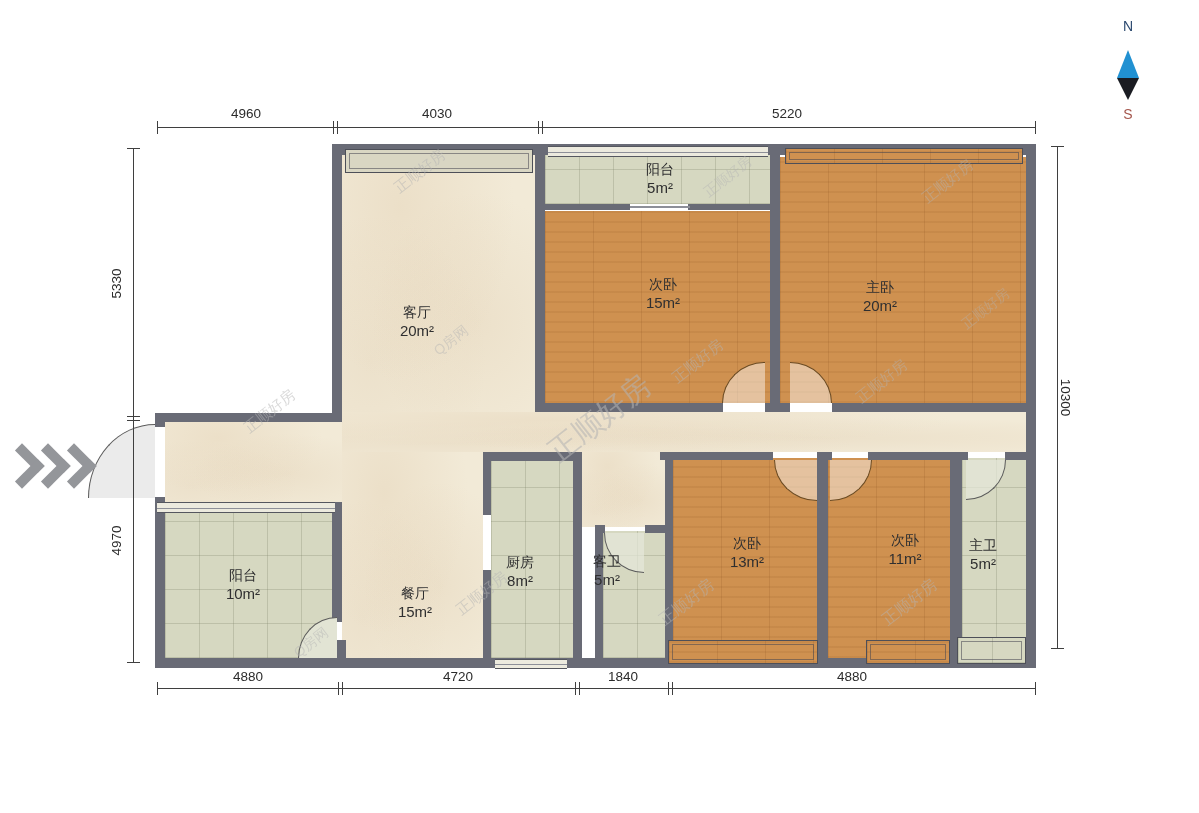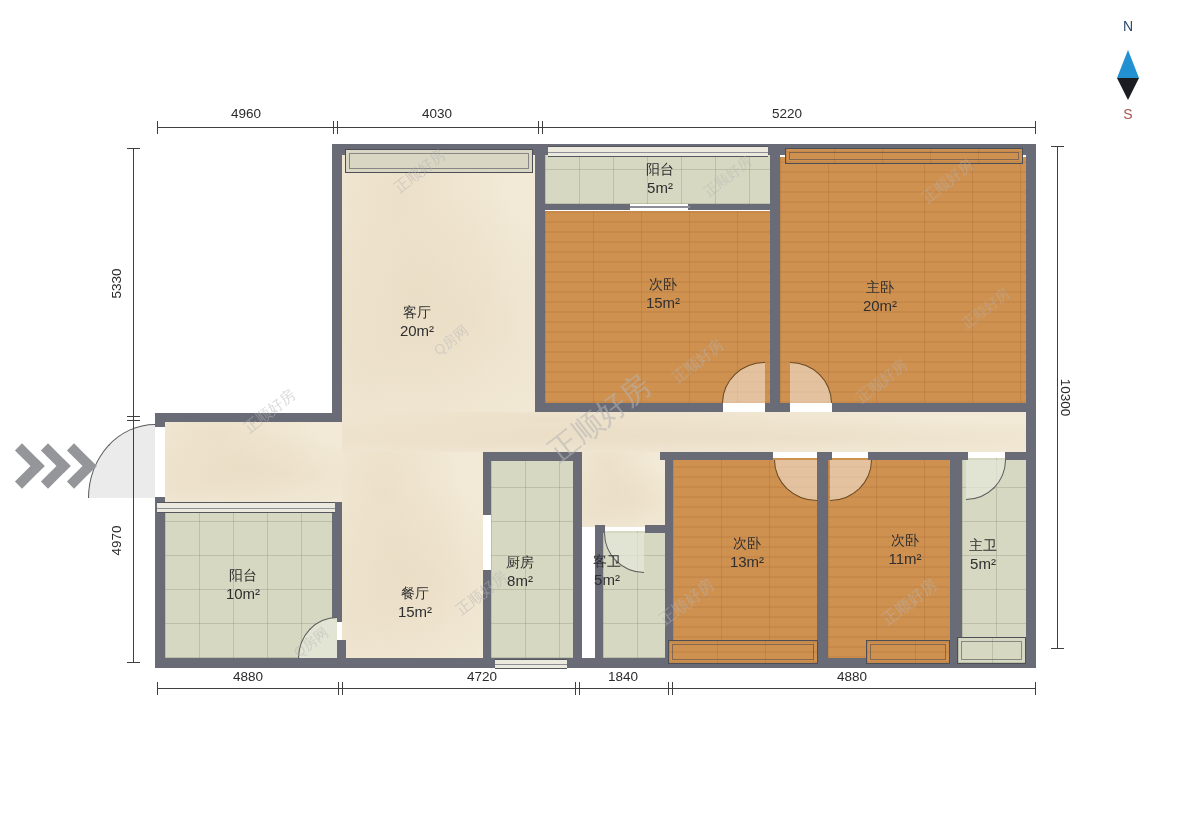--- a/index.html
+++ b/index.html
@@ -165,21 +165,21 @@
   <div class="abs dimtext" style="left:397px;top:106px;width:80px;">4030</div>
   <div class="abs dimtext" style="left:747px;top:106px;width:80px;">5220</div>
 
   <div class="abs dl" style="left:157px;top:688px;width:878px;height:1px;"></div>
   <div class="abs dl" style="left:157px;top:682px;width:1px;height:13px;"></div>
   <div class="abs dl" style="left:338px;top:682px;width:1px;height:13px;box-shadow:4px 0 0 0 #3f3f3f;"></div>
   <div class="abs dl" style="left:575px;top:682px;width:1px;height:13px;box-shadow:4px 0 0 0 #3f3f3f;"></div>
   <div class="abs dl" style="left:668px;top:682px;width:1px;height:13px;box-shadow:4px 0 0 0 #3f3f3f;"></div>
   <div class="abs dl" style="left:1035px;top:682px;width:1px;height:13px;"></div>
   <div class="abs dimtext" style="left:208px;top:669px;width:80px;">4880</div>
-  <div class="abs dimtext" style="left:442px;top:669px;width:80px;">4720</div>
+  <div class="abs dimtext" style="left:418px;top:669px;width:80px;">4720</div>
   <div class="abs dimtext" style="left:583px;top:669px;width:80px;">1840</div>
   <div class="abs dimtext" style="left:812px;top:669px;width:80px;">4880</div>
 
   <div class="abs dl" style="left:133px;top:148px;width:1px;height:514px;"></div>
   <div class="abs dl" style="left:127px;top:148px;width:13px;height:1px;"></div>
   <div class="abs dl" style="left:127px;top:416px;width:13px;height:1px;box-shadow:0 4px 0 0 #3f3f3f;"></div>
   <div class="abs dl" style="left:127px;top:662px;width:13px;height:1px;"></div>
   <div class="abs dimtext rot-l" style="left:86px;top:276px;width:60px;">5330</div>
   <div class="abs dimtext rot-l" style="left:86px;top:533px;width:60px;">4970</div>
 

